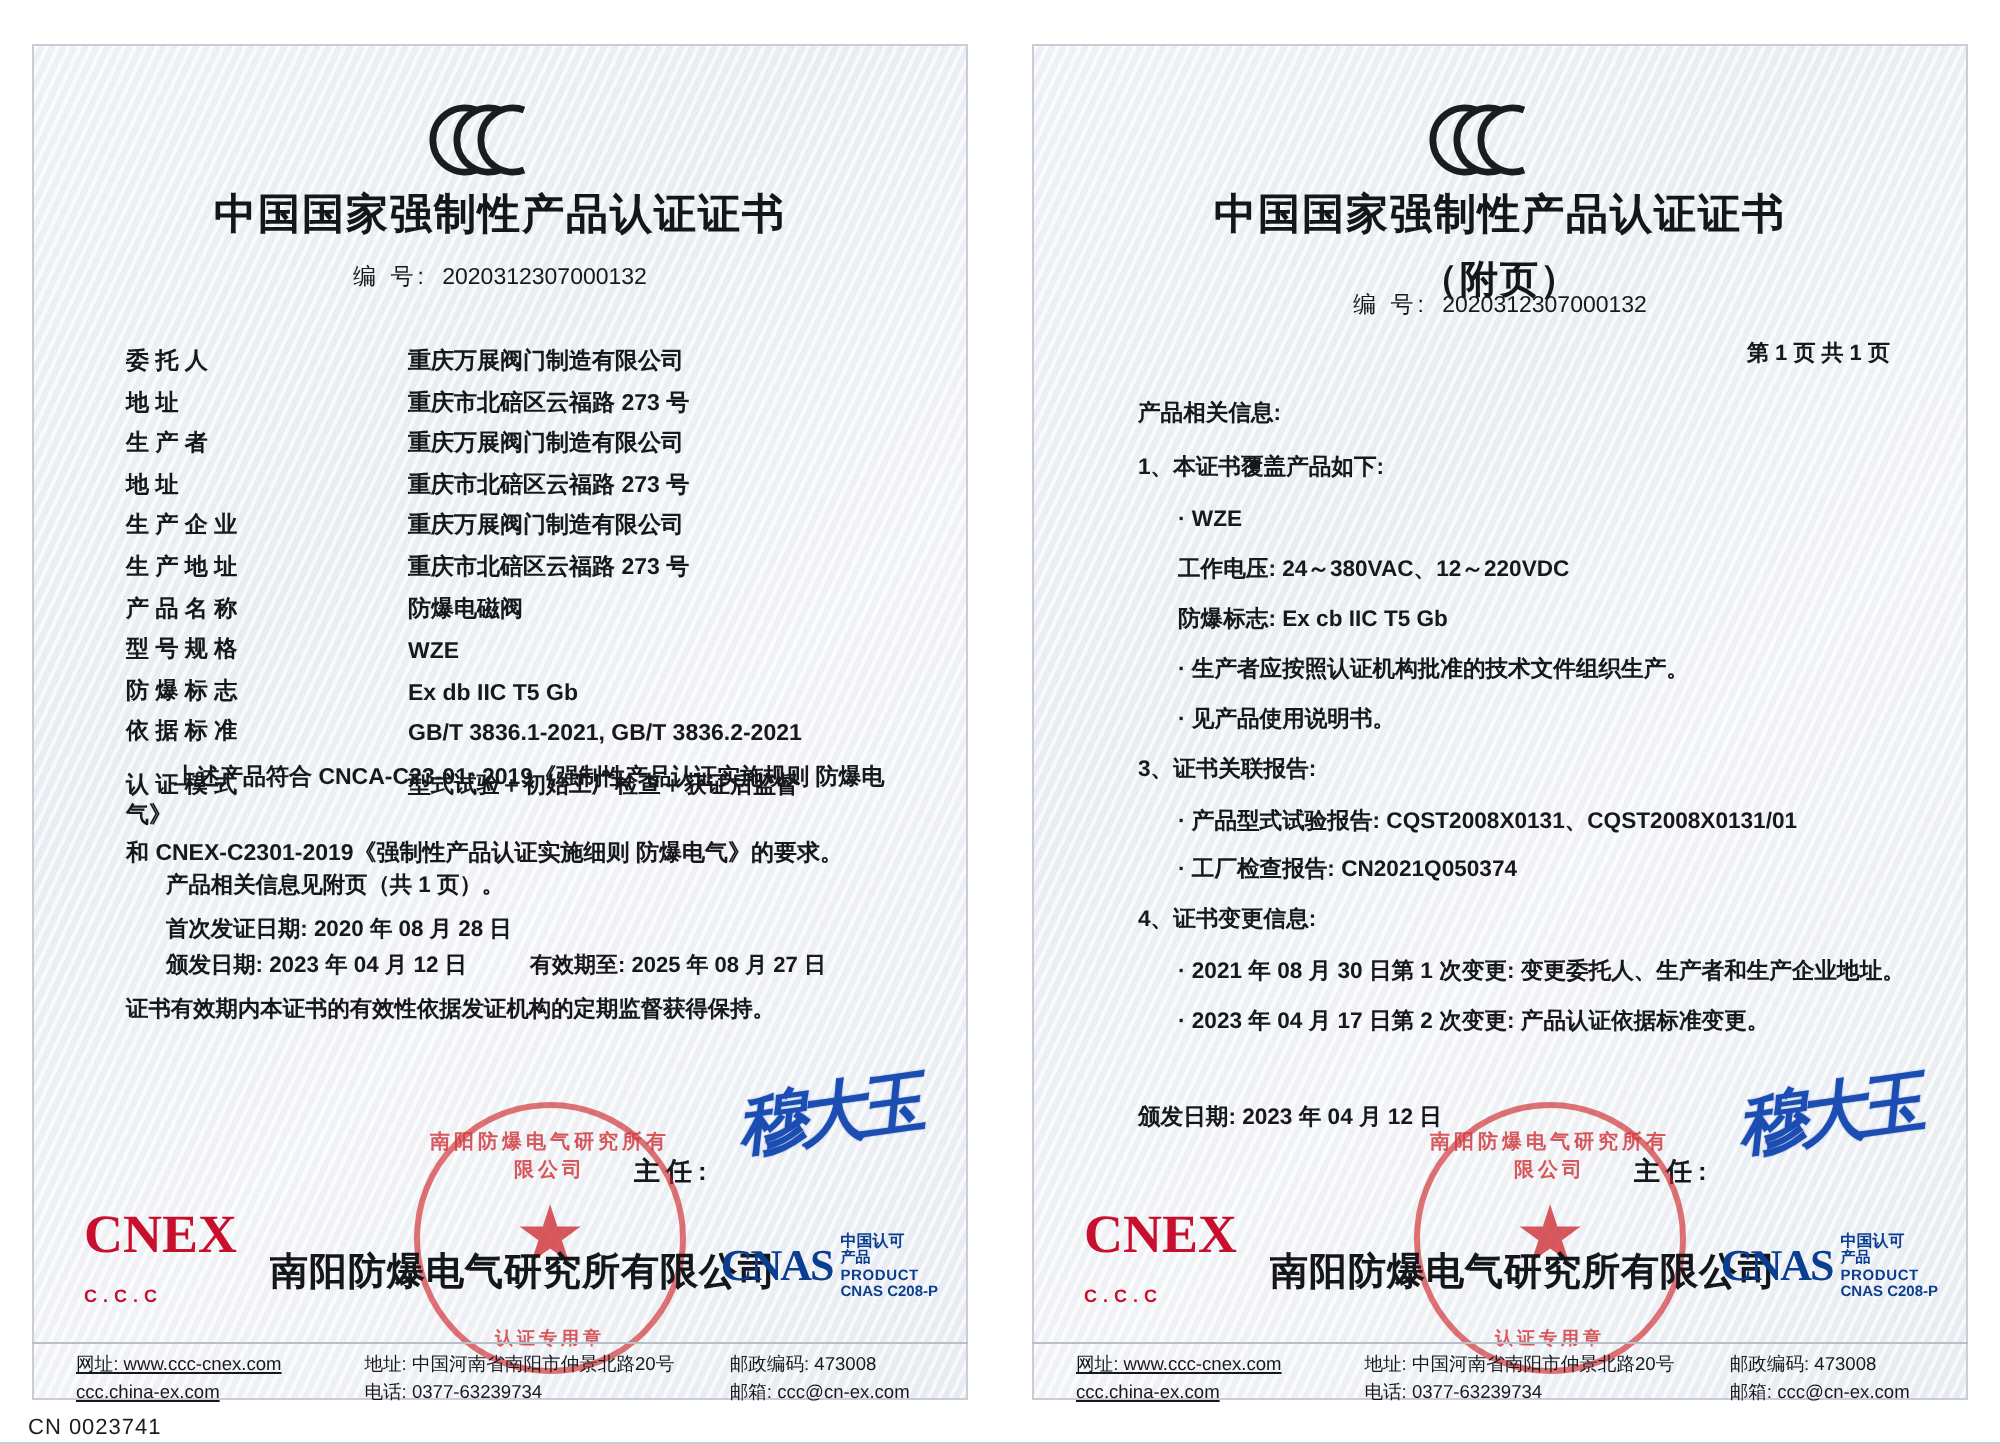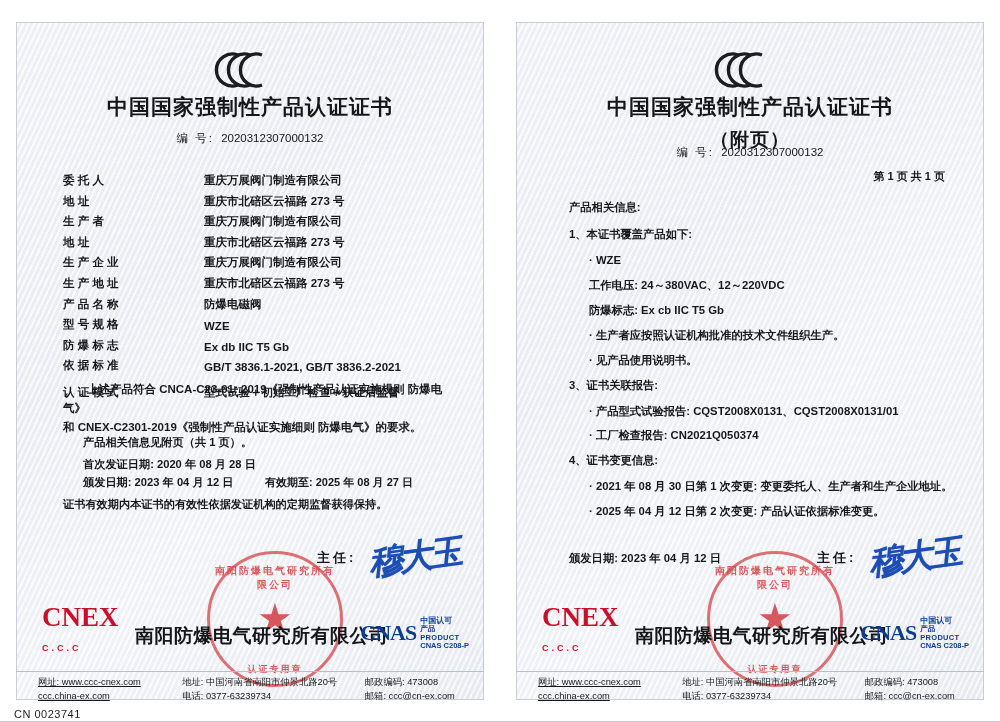--- a/index.html
+++ b/index.html
@@ -183,21 +183,21 @@
     top: 528px;
     font-size: 11.3px;
     font-weight: bold;
     color: #16181c;
   }
 
   
   .director {
     position: absolute;
     left: 300px;
-    top: 526px;
+    top: 554px;
     font-size: 13px;
     font-weight: bold;
     color: #16181c;
     letter-spacing: 3px;
   }
   .signature {
     position: absolute;
     left: 352px;
     top: 510px;
     width: 112px;
@@ -502,21 +502,21 @@
         <div class="sub">· 生产者应按照认证机构批准的技术文件组织生产。</div>
 
         <div class="sub">· 见产品使用说明书。</div>
 
         <div class="item">3、证书关联报告:</div>
         <div class="sub">· 产品型式试验报告: CQST2008X0131、CQST2008X0131/01</div>
         <div class="sub">· 工厂检查报告: CN2021Q050374</div>
 
         <div class="item">4、证书变更信息:</div>
         <div class="sub">· 2021 年 08 月 30 日第 1 次变更: 变更委托人、生产者和生产企业地址。</div>
-        <div class="sub">· 2025 年 04 月 12 日第 2 次变更: 产品认证依据标准变更。</div>
+        <div class="sub">· 2023 年 04 月 17 日第 2 次变更: 产品认证依据标准变更。</div>
       </div>
 
       <div class="issue-date">颁发日期: 2023 年 04 月 12 日</div>
 
       <div class="director">主任:</div>
       <div class="signature">穆大玉</div>
 
       <div class="seal">
         <div class="arc-top">南阳防爆电气研究所有限公司</div>
         <div class="star">★</div>

